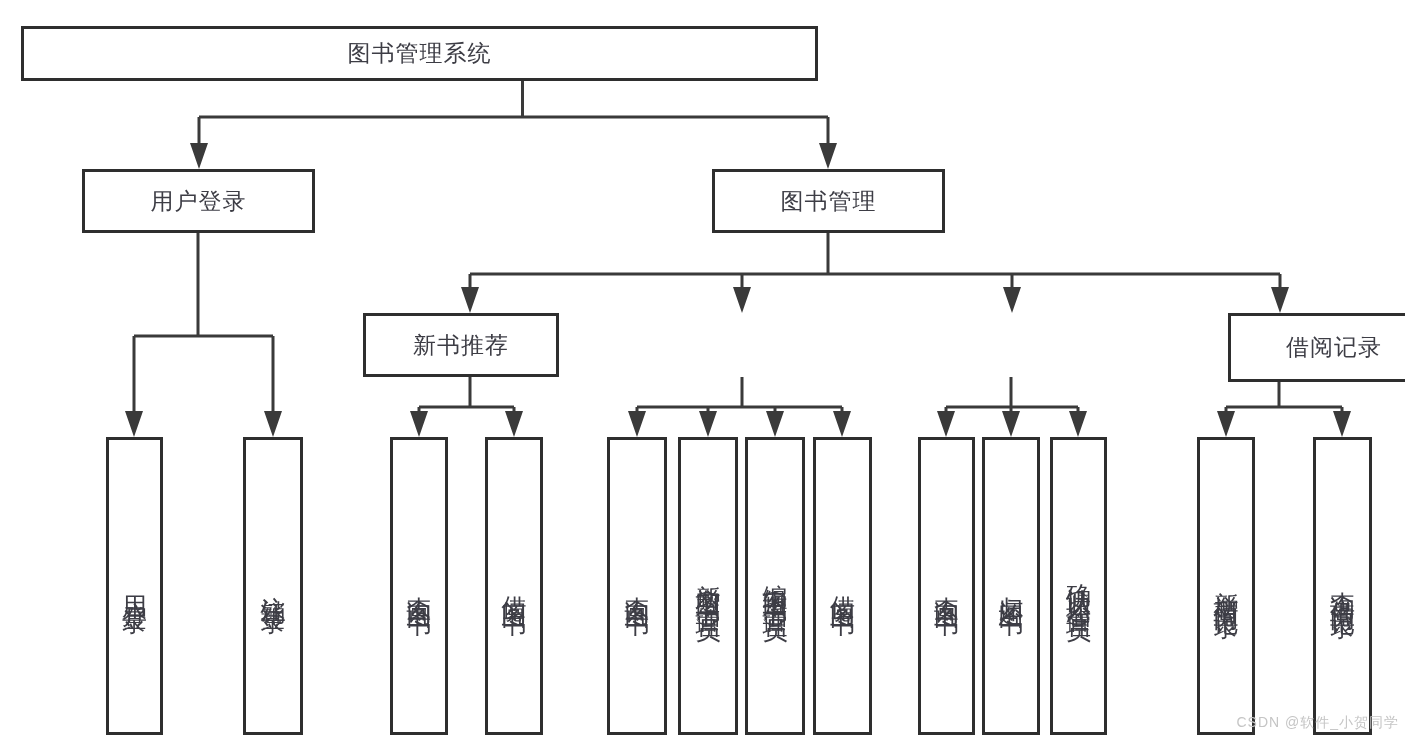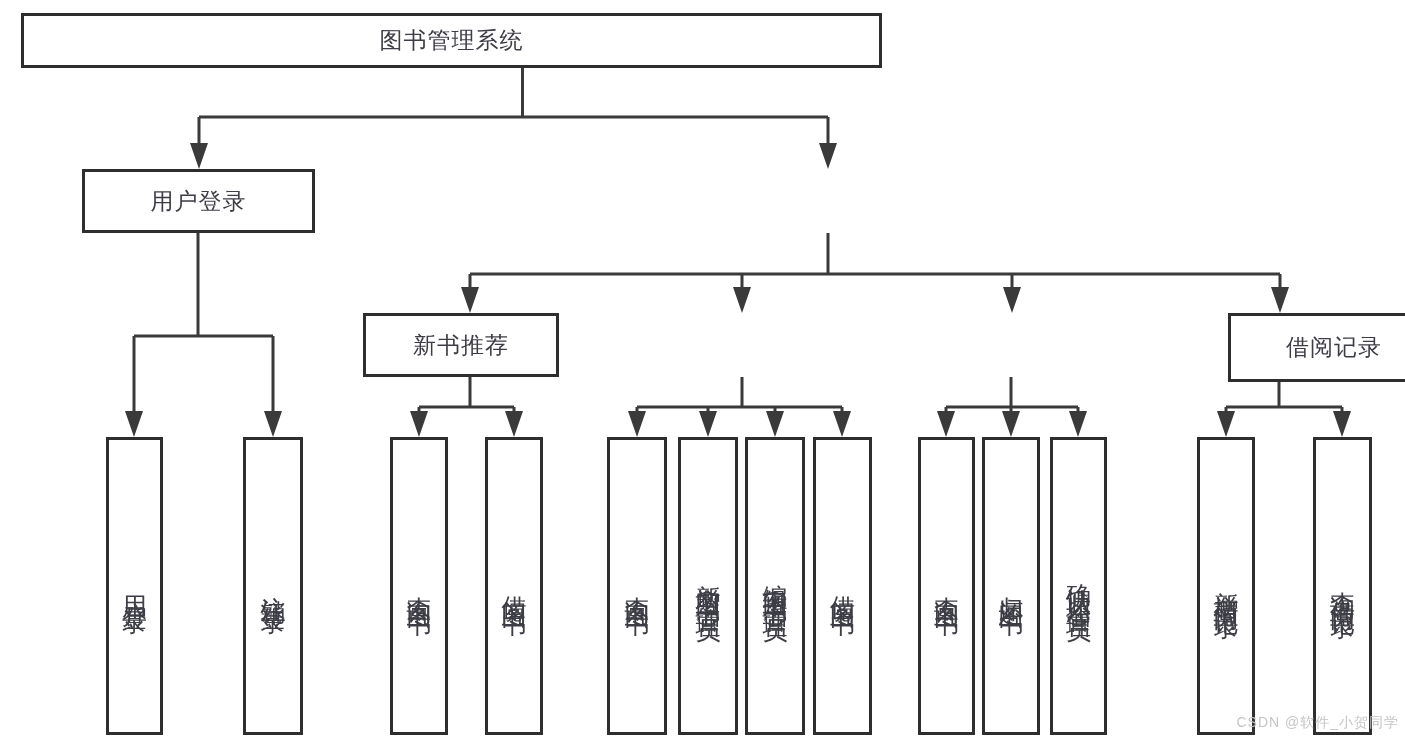--- a/index.html
+++ b/index.html
@@ -64,26 +64,29 @@
     <path class="ln" d="M742 377 V407 M637 407 H842 M637 407 V418 M708 407 V418 M775 407 V418 M842 407 V418"></path>
     <path class="arr" d="M637 437 l-9 -26 h18 Z M708 437 l-9 -26 h18 Z M775 437 l-9 -26 h18 Z M842 437 l-9 -26 h18 Z"></path>
 
     <path class="ln" d="M1011 377 V407 M946 407 H1078 M946 407 V418 M1011 407 V418 M1078 407 V418"></path>
     <path class="arr" d="M946 437 l-9 -26 h18 Z M1011 437 l-9 -26 h18 Z M1078 437 l-9 -26 h18 Z"></path>
 
     <path class="ln" d="M1279 377 V407 M1226 407 H1342 M1226 407 V418 M1342 407 V418"></path>
     <path class="arr" d="M1226 437 l-9 -26 h18 Z M1342 437 l-9 -26 h18 Z"></path>
   </svg>
 
-  <div class="box h" style="left:21px;top:13px;width:861px;height:55px">
+  <div class="box h" style="left:21px;top:26px;width:797px;height:55px">
     <span>图书管理系统</span>
   </div>
 
   <div class="box h" style="left:82px;top:169px;width:233px;height:64px">
     <span>用户登录</span>
+  </div>
+  <div class="box h" style="left:712px;top:169px;width:233px;height:64px">
+    <span>图书管理</span>
   </div>
 
   <div class="box h" style="left:363px;top:313px;width:196px;height:64px">
     <span>新书推荐</span>
   </div>
   <div class="box h" style="left:1228px;top:313px;width:212px;height:69px">
     <span>借阅记录</span>
   </div>
 
   <div class="box v" style="left:106px;top:437px;width:57px;height:298px">

